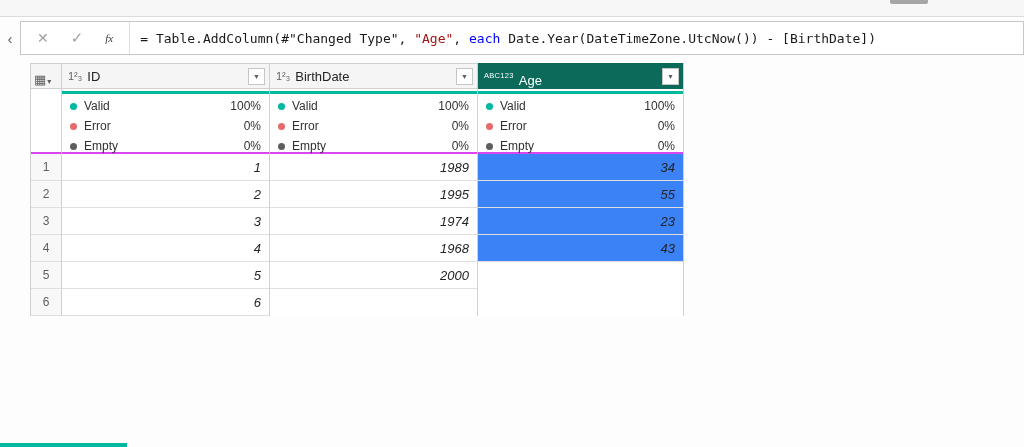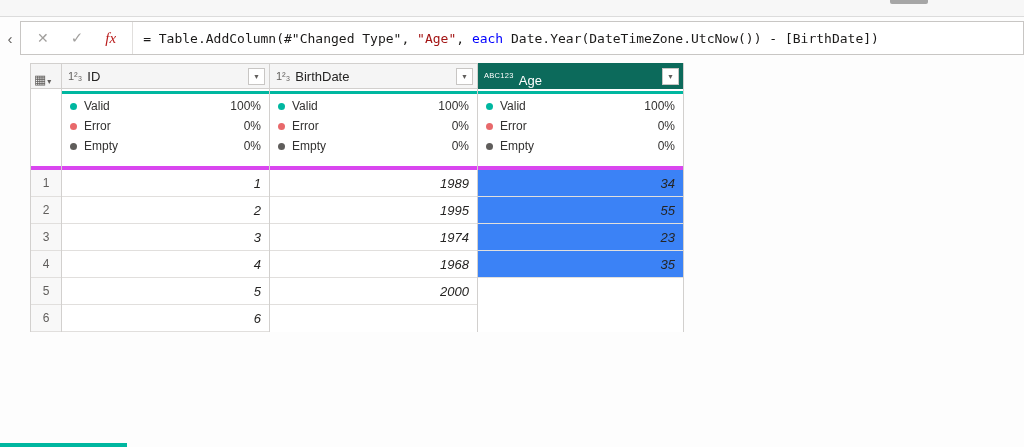--- a/index.html
+++ b/index.html
@@ -20,21 +20,21 @@
   .top-strip{height:17px;background:#f7f7f7;border-bottom:1px solid #dcdcdc;position:relative;}
   .top-fragment{position:absolute;top:0;left:890px;width:38px;height:4px;background:#a6a6a6;border-radius:0 0 2px 2px;}
 
   
   .formula-row{display:flex;align-items:center;margin-top:4px;}
   .collapse{width:20px;text-align:center;color:#605e5c;font-size:15px;cursor:pointer;user-select:none;}
   .fb{flex:1;display:flex;align-items:stretch;height:34px;margin-right:0;border:1px solid #c8c6c4;background:#ffffff;}
   .fb-btns{display:flex;align-items:center;gap:22px;padding:0 16px;border-right:1px solid #e1dfdd;}
   .fb-btns .xicon{color:#a19f9d;font-size:14px;}
   .fb-btns .checkicon{color:#a19f9d;font-size:15px;}
-  .fb-btns .fxicon{color:#b91c1c;font-size:15px;font-style:italic;font-family:"Liberation Serif",serif;}
+  .fb-btns .fxicon{color:#404040;font-size:11px;font-style:italic;font-family:"Liberation Serif",serif;}
   .fb-input{flex:1;display:flex;align-items:center;padding-left:10px;font-family:"DejaVu Sans Mono",monospace;font-size:13px;color:#1b1a19;white-space:pre;overflow:hidden;}
   .tok-str{color:var(--string_color);}
   .tok-kw{color:var(--keyword_color);}
 
   
   .grid{display:flex;margin:8px 0 0 30px;width:654px;background:#fff;}
   .col{border-right:1px solid #d2d0ce;}
   .col-rownum{width:32px;border-left:1px solid #d2d0ce;}
   .col-id,.col-bd{width:208px;}
   .col-age{width:206px;}
@@ -47,21 +47,21 @@
   .badge-stack{display:flex;flex-direction:row;justify-content:center;line-height:1;color:#ffffff;font-size:7.5px;letter-spacing:.3px;}
   .fbtn{margin-left:auto;width:17px;height:17px;border:1px solid #c8c6c4;background:#ffffff;display:flex;align-items:center;justify-content:center;cursor:pointer;}
   .farrow{font-size:7px;color:#605e5c;line-height:1;}
   .corner{justify-content:flex-start;align-items:flex-end;padding:2px 3px;gap:1px;}
   .corner .tglyph{font-size:13px;color:#605e5c;line-height:1;}
   .corner .carrow{font-size:8px;color:#605e5c;line-height:1;}
 
   .qbar{height:3px;background:var(--qbar);margin-top:2px;}
   .qbar-spacer{height:3px;margin-top:2px;background:transparent;}
 
-  .stats{height:76px;padding:2px 8px 0 8px;border-bottom:4px solid #d946ef;background:#ffffff;}
+  .stats{height:60px;padding:2px 8px 0 8px;border-bottom:2px solid #d946ef;background:#ffffff;}
   .stats.empty{padding:0;}
   .stat{display:flex;align-items:center;height:20px;font-size:12px;color:#323130;}
   .dot{width:7px;height:7px;border-radius:50%;display:inline-block;margin-right:7px;flex:none;}
   .dot.valid{background:var(--valid_dot);}
   .dot.error{background:var(--error_dot);}
   .dot.empty{background:var(--empty_dot);}
   .pct{margin-left:auto;}
 
   .cell{height:27px;border-bottom:1px solid #e1dfdd;display:flex;align-items:center;justify-content:flex-end;padding:0 8px;font-style:italic;font-size:13px;color:#252423;background:#ffffff;cursor:default;}
   .cell.selcell{background:#3b82f6;}
@@ -201,20 +201,20 @@
         </div>
         <div class="stat">
           <span class="dot empty"></span>
           <span>Empty</span>
           <span class="pct">0%</span>
         </div>
       </div>
       <div class="cell selcell">34</div>
       <div class="cell selcell">55</div>
       <div class="cell selcell">23</div>
-      <div class="cell selcell">35</div>
+      <div class="cell selcell">43</div>
     </div>
 
   </div>
 
   <div class="bottom-fragment"></div>
 
 </div>
 
 </body></html>

